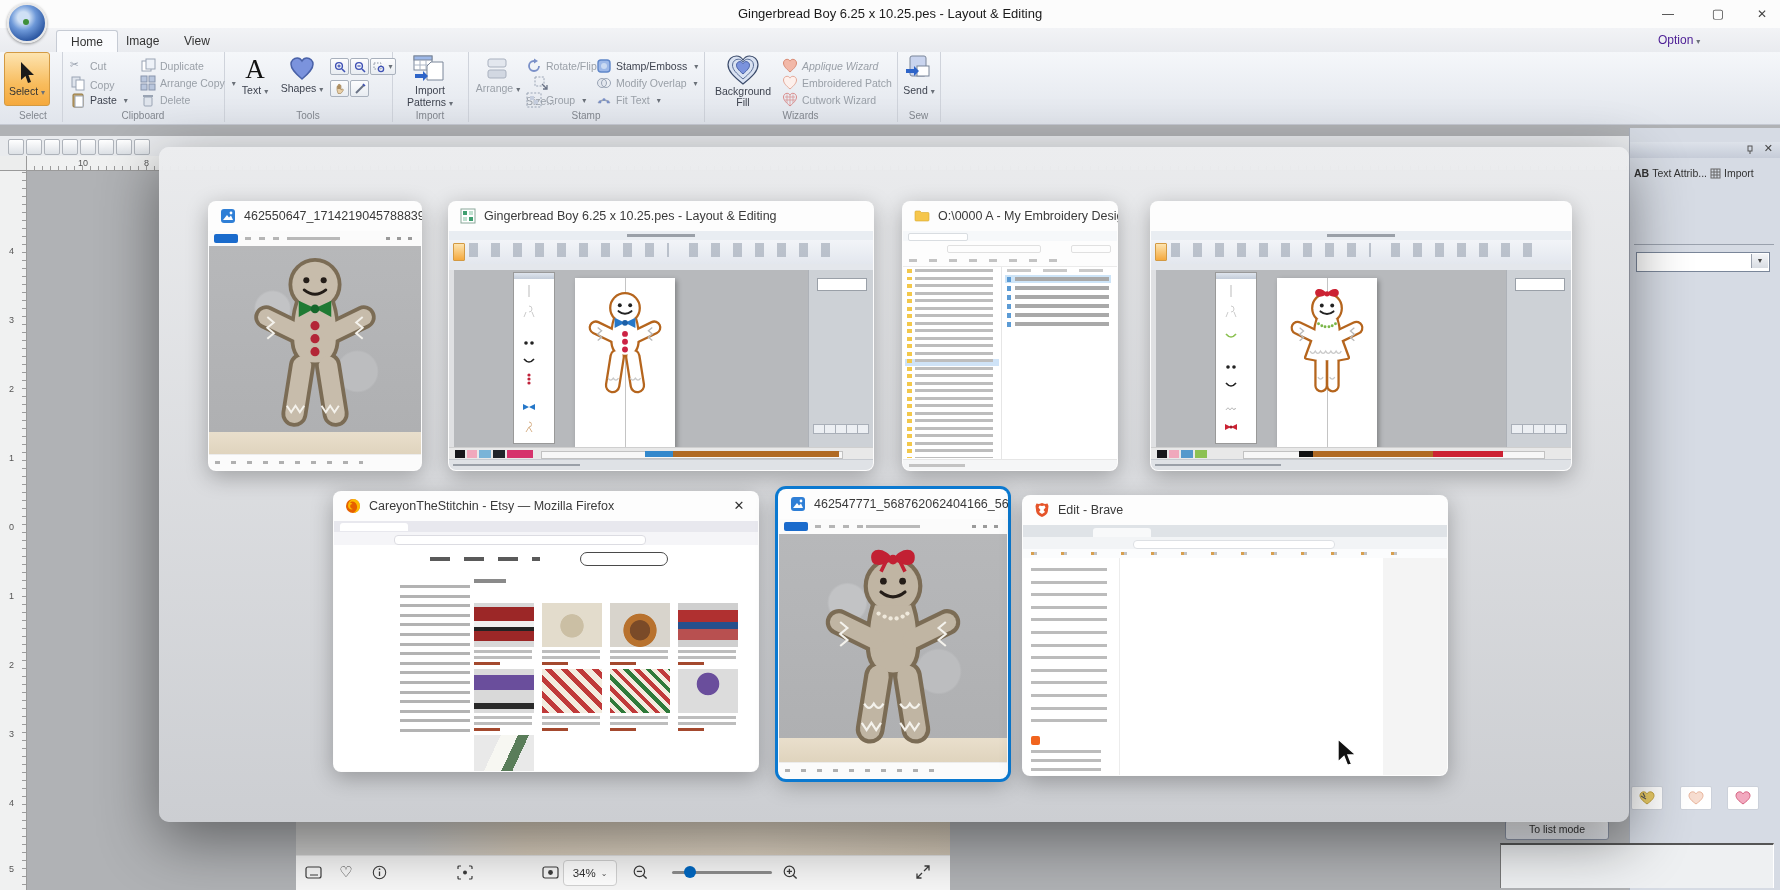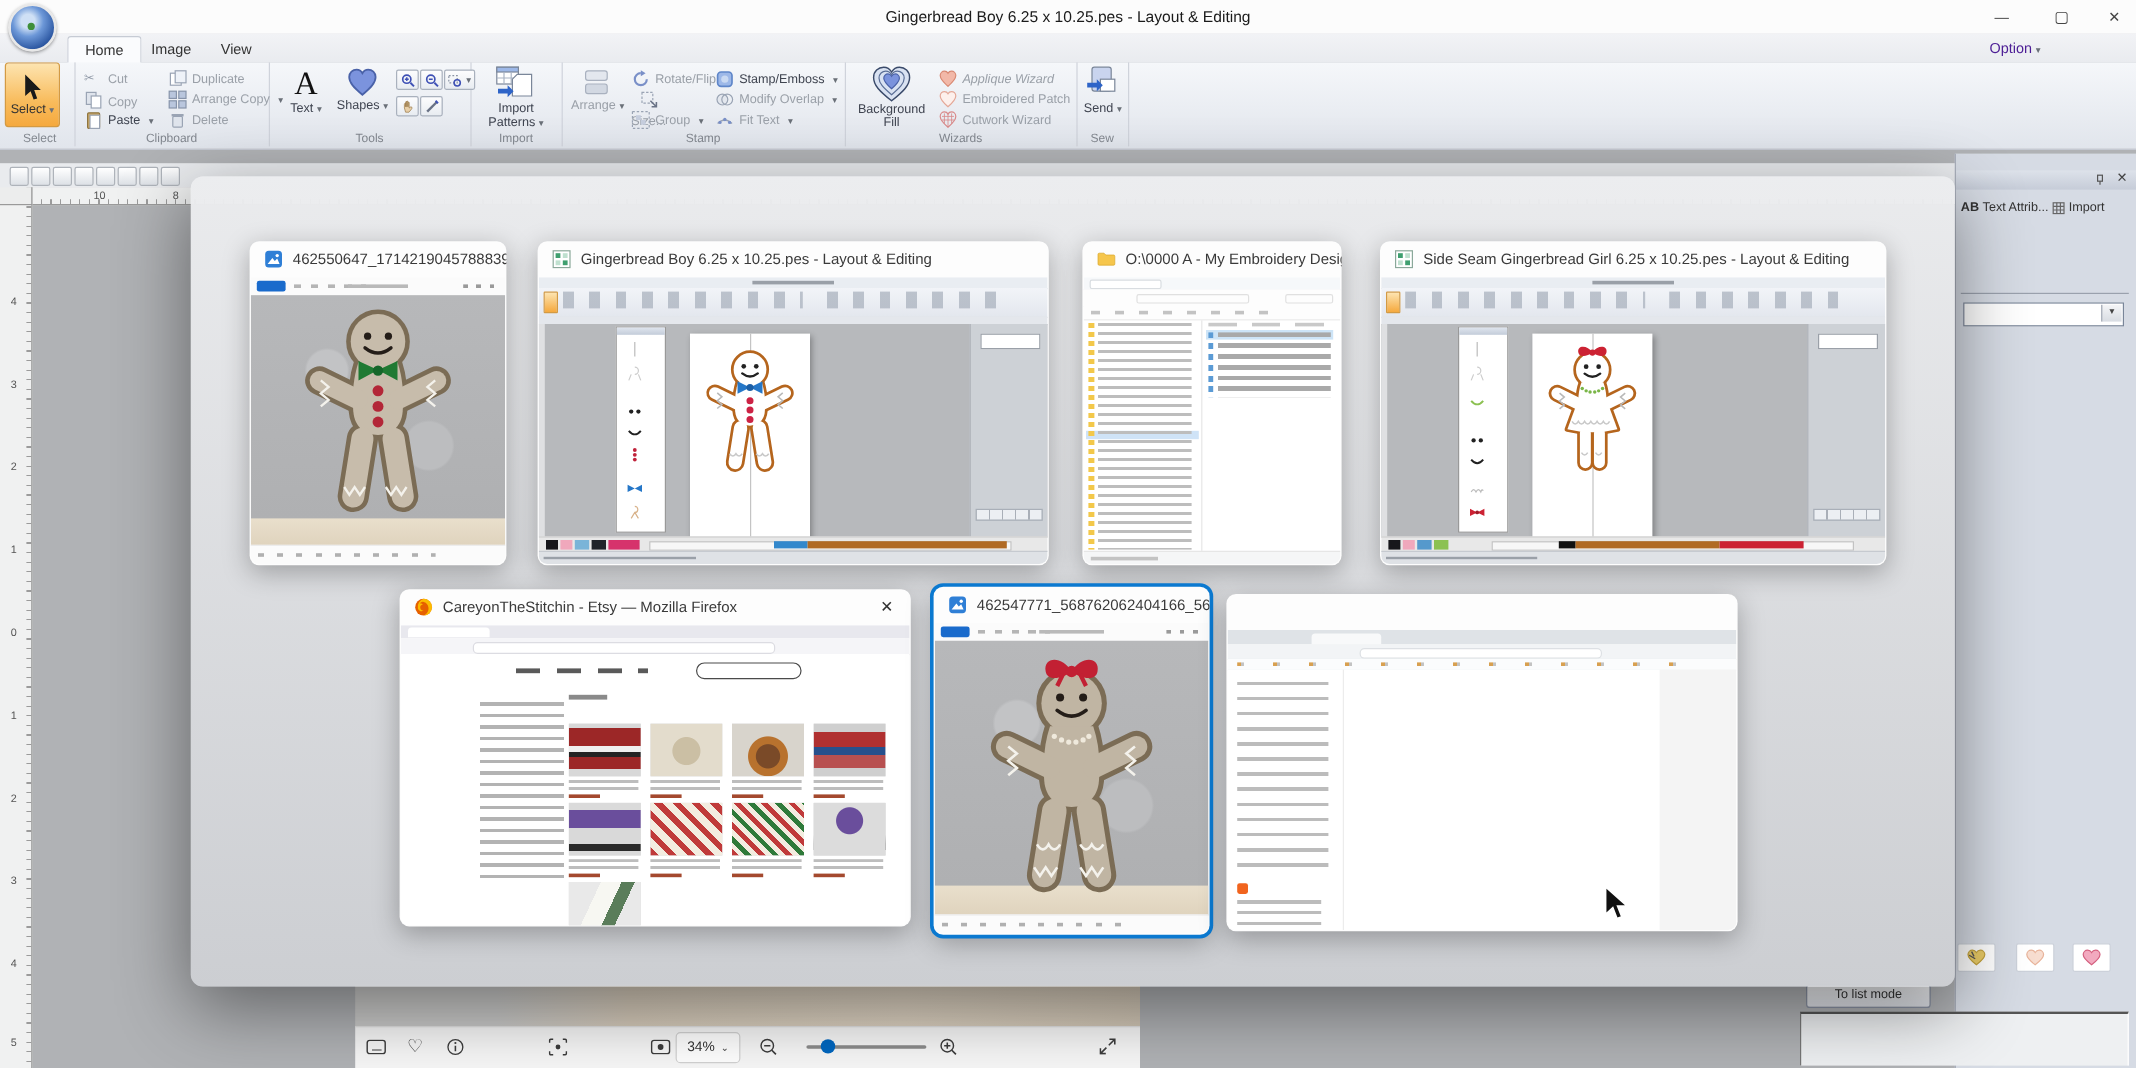--- a/index.html
+++ b/index.html
@@ -729,30 +729,20 @@
       <div class="ex-fhl"></div>
       <div class="ex-ficons"></div>
       <div class="ex-files"></div>
       <div class="ex-status">
           <div class="ex-sd"></div>
         </div>
     </div>
   </div>
 
   <div class="card" style="left:1150px;top:201px;width:422px;height:270px;">
-    <div class="card-title">
-        <svg class="ticon" viewBox="0 0 16 16">
-          <rect x="1" y="1" width="14" height="14" fill="#fff" stroke="#8aa89a"></rect>
-          <rect x="3" y="3" width="4" height="4" fill="#3f9f6f"></rect>
-          <rect x="9" y="3" width="4" height="4" fill="#bfe0cf"></rect>
-          <rect x="3" y="9" width="4" height="4" fill="#bfe0cf"></rect>
-          <rect x="9" y="9" width="4" height="4" fill="#3f9f6f"></rect>
-        </svg>
-        <span>Side Seam Gingerbread Girl 6.25 x 10.25.pes - Layout &amp; Editing</span>
-      </div>
     <div class="thumb">
       <div class="pes-title">
           <div class="pes-tdash"></div>
         </div>
       <div class="pes-ribbon">
           <div class="pes-sel"></div>
           <div class="pes-ric" style="left:20px;width:200px;"></div>
           <div class="pes-ric" style="left:240px;width:150px;"></div>
         </div>
       <div class="pes-tool"></div>
@@ -992,20 +982,27 @@
             <path d="M66,152 l4,6 4,-6 4,6 4,-6" fill="none" stroke="#f4f2ec" stroke-width="1.8"></path>
         </svg>
       </div>
       <div class="ph-bar">
           <div class="ph-bar-dots"></div>
         </div>
     </div>
   </div>
 
   <div class="card" style="left:1022px;top:495px;width:426px;height:281px;">
+    <div class="card-title">
+        <svg class="ticon" viewBox="0 0 16 16">
+          <path d="M8 1 L11 2 L13.5 1.5 L14.5 4 L13.8 9.5 C13.5 12 11 13.8 8 15 C5 13.8 2.5 12 2.2 9.5 L1.5 4 L2.5 1.5 L5 2 Z" fill="#e5542a"></path>
+          <path d="M8 4 L10.5 3.5 L11.5 5.5 L9.5 8 L11 10 L8 12 L5 10 L6.5 8 L4.5 5.5 L5.5 3.5 Z" fill="#fff"></path>
+        </svg>
+        <span>Edit - Brave</span>
+      </div>
     <div class="thumb">
       <div class="br-chrome">
           <div class="br-tab"></div>
         </div>
       <div class="br-nav">
           <div class="br-url"></div>
         </div>
       <div class="br-bm">
           <div class="br-bmd"></div>
         </div>

